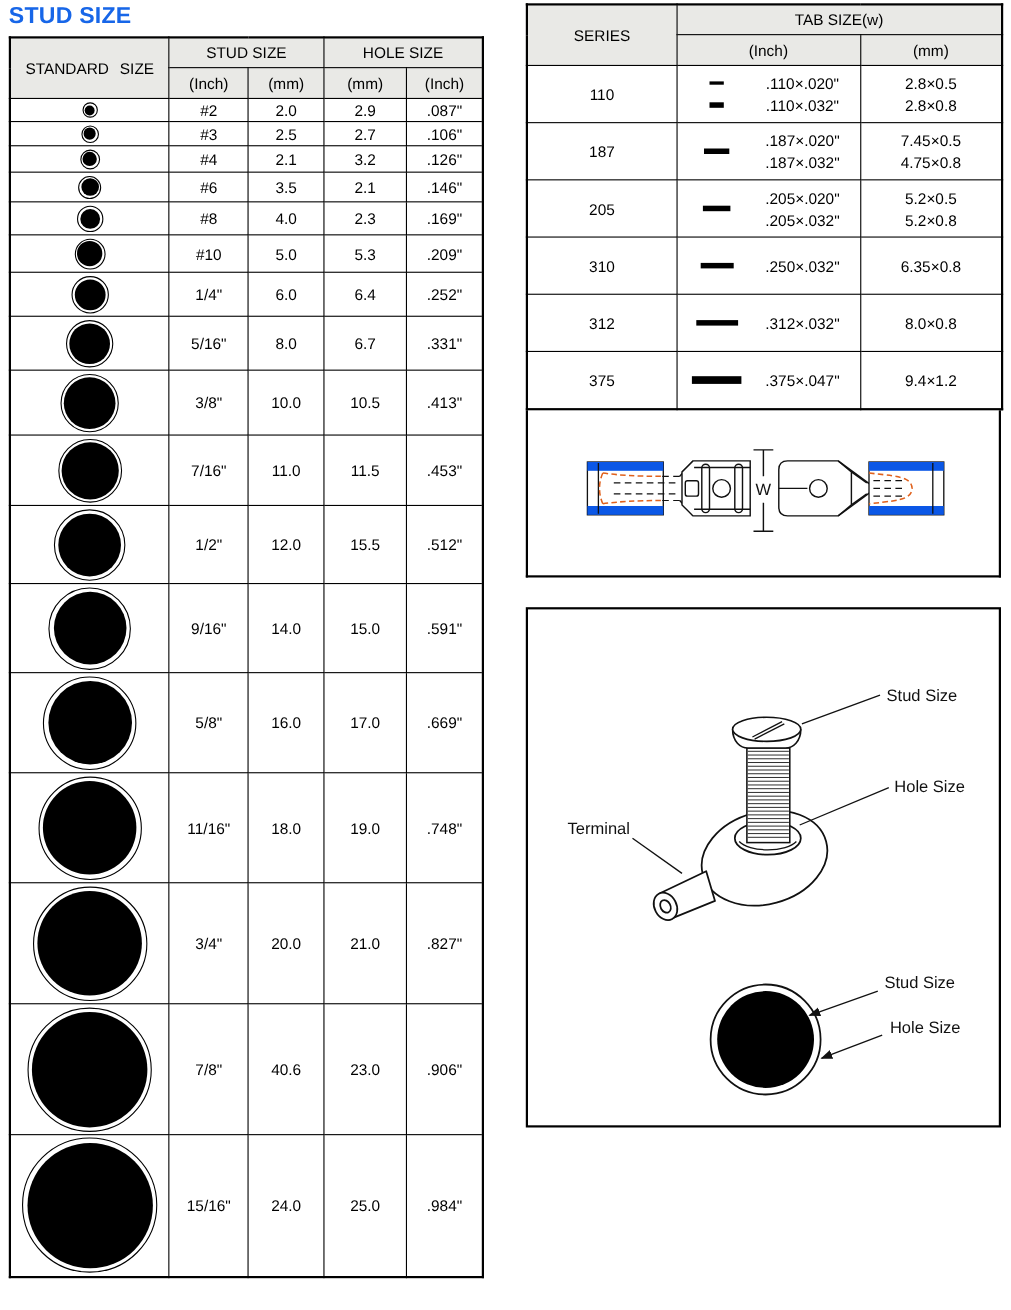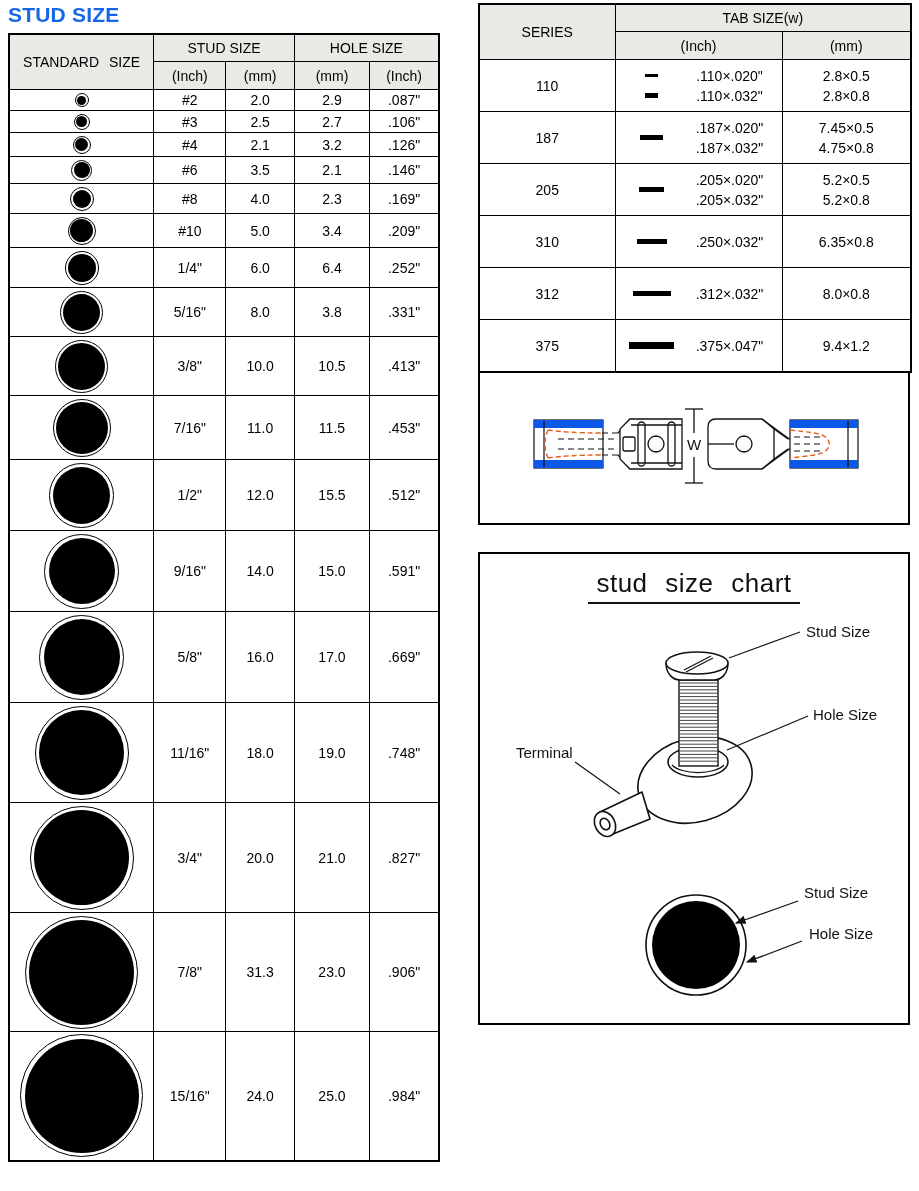--- a/index.html
+++ b/index.html
@@ -130,21 +130,21 @@
           <td>.169"</td>
         </tr>
         <tr style="height: 34px;">
           <td>
             <div class="hole-circle" style="height: 28px; width: 28px;">
               <div class="stud-circle" style="height: 23px; width: 23px;"></div>
             </div>
           </td>
           <td>#10</td>
           <td>5.0</td>
-          <td>3.4</td>
+          <td>5.3</td>
           <td>.209"</td>
         </tr>
         <tr style="height: 40px;">
           <td>
             <div class="hole-circle" style="height: 34px; width: 34px;">
               <div class="stud-circle" style="height: 28px; width: 28px;"></div>
             </div>
           </td>
           <td>1/4"</td>
           <td>6.0</td>
@@ -152,21 +152,21 @@
           <td>.252"</td>
         </tr>
         <tr style="height: 49px;">
           <td>
             <div class="hole-circle" style="height: 43px; width: 43px;">
               <div class="stud-circle" style="height: 37px; width: 37px;"></div>
             </div>
           </td>
           <td>5/16"</td>
           <td>8.0</td>
-          <td>3.8</td>
+          <td>6.7</td>
           <td>.331"</td>
         </tr>
         <tr style="height: 59px;">
           <td>
             <div class="hole-circle" style="height: 53px; width: 53px;">
               <div class="stud-circle" style="height: 47px; width: 47px;"></div>
             </div>
           </td>
           <td>3/8"</td>
           <td>10.0</td>
@@ -239,21 +239,21 @@
           <td>21.0</td>
           <td>.827"</td>
         </tr>
         <tr style="height: 119px;">
           <td>
             <div class="hole-circle" style="height: 113px; width: 113px;">
               <div class="stud-circle" style="height: 105px; width: 105px;"></div>
             </div>
           </td>
           <td>7/8"</td>
-          <td>31.3</td>
+          <td>40.6</td>
           <td>23.0</td>
           <td>.906"</td>
         </tr>
         <tr style="height: 129px;">
           <td>
             <div class="hole-circle" style="height: 123px; width: 123px;">
               <div class="stud-circle" style="height: 114px; width: 114px;"></div>
             </div>
           </td>
           <td>15/16"</td>
@@ -469,23 +469,20 @@
             <line x1="314" y1="64" x2="344" y2="64"></line>
             <line x1="314" y1="71" x2="344" y2="71"></line>
             <line x1="314" y1="78" x2="344" y2="78"></line>
           </g>
         </g>
       </svg>
     </div>
   </div>
 
   <div class="stud-chart-box">
-    <div class="chart-title-row">
-      <span class="chart-title">stud size chart</span>
-    </div>
     <svg class="stud-svg" width="428" height="405" viewBox="0 0 428 405">
       <defs>
         <marker id="arr2" markerWidth="9" markerHeight="8" refX="8" refY="3.5" orient="auto">
           <path d="M0,0 L9,3.5 L0,7 Z" fill="#111"></path>
         </marker>
       </defs>
 
       <g stroke="#111" stroke-width="1.6" fill="#fff">
         <ellipse cx="215" cy="170" rx="58" ry="42" transform="rotate(-15 215 170)"></ellipse>
         <polygon points="162,182 120,202 128,226 170,209" stroke-linejoin="round"></polygon>

